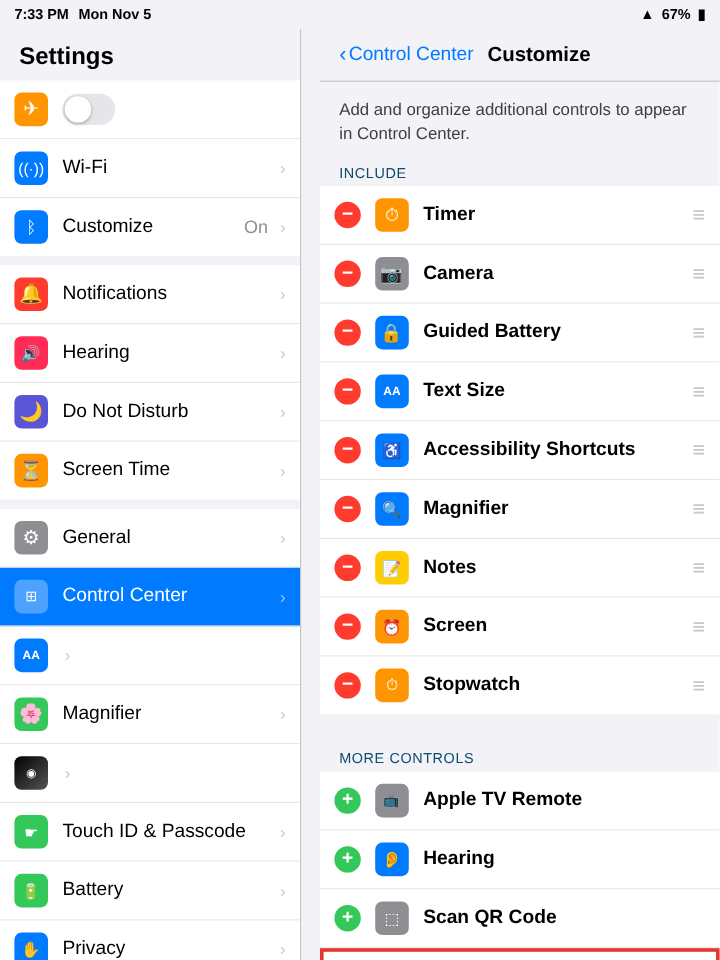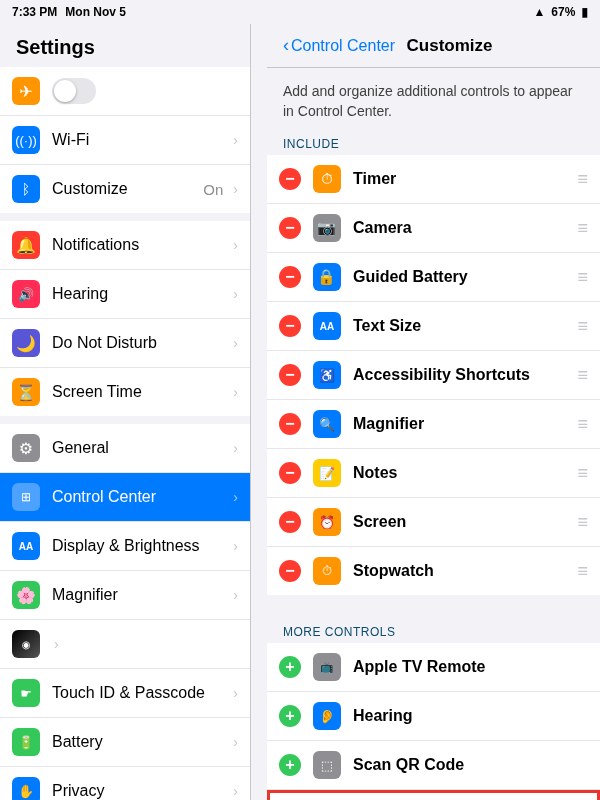--- a/index.html
+++ b/index.html
@@ -310,21 +310,20 @@
         <span class="item-label">General</span>
         <span class="item-chevron">›</span>
       </div>
       <div class="sidebar-item active">
         <div class="item-icon" style="background:rgba(255,255,255,0.3);font-size:12px;">⊞</div>
         <span class="item-label">Control Center</span>
         <span class="item-chevron" style="color:rgba(255,255,255,0.6);">›</span>
       </div>
       <div class="sidebar-item">
         <div class="item-icon" style="background:#007aff;font-size:10px;font-weight:700;">AA</div>
-        <span class="item-label">Display &amp; Brightness</span>
         <span class="item-chevron">›</span>
       </div>
       <div class="sidebar-item">
         <div class="item-icon" style="background:#34c759;">🌸</div>
         <span class="item-label">Magnifier</span>
         <span class="item-chevron">›</span>
       </div>
       <div class="sidebar-item">
         <div class="item-icon" style="background:linear-gradient(135deg,#000,#555);font-size:10px;">◉</div>
         <span class="item-chevron">›</span>

